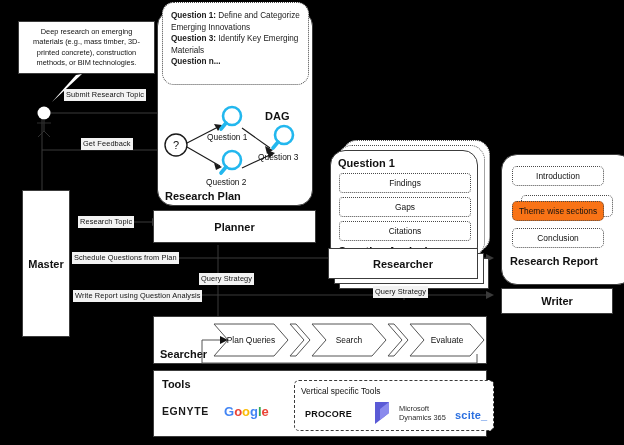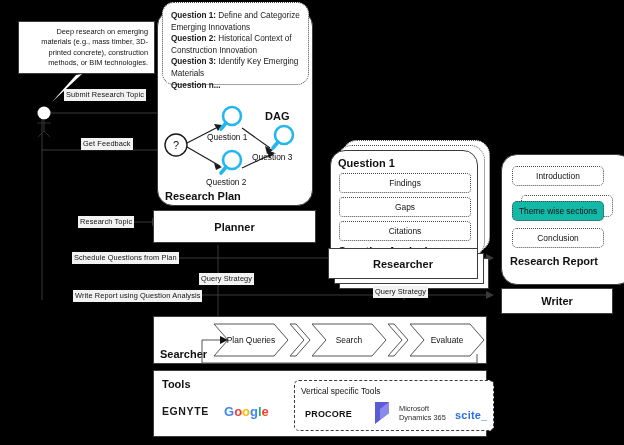--- a/index.html
+++ b/index.html
@@ -57,21 +57,21 @@
       <line x1="404" y1="283" x2="404" y2="300"></line>
     </g>
     <g fill="#3a3a3a">
       <polygon points="152,218 160,222 152,226"></polygon>
       <polygon points="486,254 494,258 486,262"></polygon>
       <polygon points="486,291 494,295 486,299"></polygon>
     </g>
   </svg>
 
   <div class="abs card" style="left:18px;top:21px;width:137px;height:53px;">
-    <div class="abs" style="left:0;top:0;right:0;bottom:0;font-size:7.4px;line-height:10.4px;text-align:right;padding:5px 6px;box-sizing:border-box;">Deep research on emerging materials (e.g., mass timber, 3D-printed concrete), construction methods, or BIM technologies.</div>
+    <div class="abs" style="left:0;top:0;right:0;bottom:0;font-size:7.4px;line-height:10.4px;text-align:center;padding:5px 6px;box-sizing:border-box;">Deep research on emerging materials (e.g., mass timber, 3D-printed concrete), construction methods, or BIM technologies.</div>
   </div>
   <svg class="abs" style="left:38px;top:72px;width:50px;height:32px;">
     <polygon points="44,2 14,30 38,3" fill="#ffffff"></polygon>
   </svg>
 
   <div class="abs" style="left:36px;top:105px;width:22px;height:32px;">
     <svg width="22" height="32">
       <circle cx="8" cy="8" r="6.5" fill="#ffffff"></circle>
       <line x1="8" y1="14" x2="8" y2="26" stroke="#3a3a3a" stroke-width="1"></line>
       <line x1="1" y1="18" x2="15" y2="18" stroke="#2f2f2f" stroke-width="1"></line>
@@ -82,21 +82,20 @@
 
   <div class="chip" style="left:64px;top:89px;">Submit Research Topic</div>
   <div class="chip" style="left:81px;top:138px;">Get Feedback</div>
 
   <div class="abs card rounded" style="left:157px;top:10px;width:156px;height:196px;border-radius:16px;">
   </div>
 
   <div class="abs dotted" style="left:162px;top:2px;width:147px;height:83px;border-radius:12px;">
     <div class="qlist">
       <div><b>Question 1:</b><span> Define and Categorize Emerging Innovations</span></div>
-      <div><b>Question 2:</b><span> Historical Context of Construction Innovation</span></div>
       <div><b>Question 3:</b><span> Identify Key Emerging Materials</span></div>
       <div><b>Question n...</b></div>
     </div>
   </div>
 
   <svg class="abs" style="left:162px;top:100px;width:148px;height:85px;">
     <g stroke="#1a1a1a" stroke-width="1.1" fill="none">
       <path d="M25,43 L58,26"></path>
       <path d="M25,47 L58,66"></path>
       <path d="M80,28 L108,48"></path>
@@ -121,42 +120,45 @@
       <line x1="64" y1="67" x2="59" y2="73" stroke="#22b7ee" stroke-width="3.6" stroke-linecap="round"></line>
     </g>
 
     <g>
       <circle cx="122" cy="35" r="9" fill="#ffffff" stroke="#22b7ee" stroke-width="2.6"></circle>
       <line x1="116" y1="42" x2="111" y2="48" stroke="#22b7ee" stroke-width="3.6" stroke-linecap="round"></line>
     </g>
   </svg>
   <div class="abs lbl" style="left:207px;top:132px;">Question 1</div>
   <div class="abs lbl" style="left:206px;top:177px;">Question 2</div>
-  <div class="abs lbl" style="left:252px;top:152px;">Question 3</div>
+  <div class="abs lbl" style="left:258px;top:152px;">Question 3</div>
   <div class="abs lbl-b" style="left:265px;top:110px;">DAG</div>
   <div class="abs lbl-b" style="left:165px;top:190px;">Research Plan</div>
 
   <div class="abs card rounded" style="left:342px;top:140px;width:148px;height:112px;border-radius:15px;border-style:dotted;border-width:1.4px;border-color:#4a4a4a;"></div>
   <div class="abs card rounded" style="left:337px;top:145px;width:148px;height:112px;border-radius:15px;border-style:dotted;border-width:1.4px;border-color:#4a4a4a;"></div>
   <div class="abs card rounded" style="left:330px;top:150px;width:148px;height:112px;border-radius:15px;">
     <div class="abs lbl-b" style="left:7px;top:6px;">Question 1</div>
     <div class="abs dotted ctr lbl" style="left:8px;top:22px;width:132px;height:20px;border-radius:4px;">Findings</div>
     <div class="abs dotted ctr lbl" style="left:8px;top:46px;width:132px;height:20px;border-radius:4px;">Gaps</div>
     <div class="abs dotted ctr lbl" style="left:8px;top:70px;width:132px;height:20px;border-radius:4px;">Citations</div>
     <div class="abs lbl-b" style="left:7px;top:94px;">Question Analysis</div>
   </div>
 
   <div class="abs card rounded" style="left:501px;top:154px;width:132px;height:131px;border-radius:16px;">
     <div class="abs dotted ctr lbl" style="left:10px;top:11px;width:92px;height:20px;border-radius:5px;">Introduction</div>
     <div class="abs dotted" style="left:19px;top:40px;width:92px;height:22px;border-radius:5px;"></div>
-    <div class="abs dotted ctr lbl" style="left:10px;top:46px;width:92px;height:20px;border-radius:5px;background:#14b8a6;">Theme wise sections</div>
+    <div class="abs dotted ctr lbl" style="left:10px;top:46px;width:92px;height:20px;border-radius:5px;background:#f97316;">Theme wise sections</div>
     <div class="abs dotted ctr lbl" style="left:10px;top:73px;width:92px;height:20px;border-radius:5px;">Conclusion</div>
     <div class="abs lbl-b" style="left:8px;top:100px;">Research Report</div>
   </div>
 
+  <div class="abs card" style="left:22px;top:190px;width:48px;height:147px;">
+    <div class="abs ctr lbl-b" style="left:0;top:0;right:0;bottom:0;">Master</div>
+  </div>
 
   <div class="abs card" style="left:153px;top:210px;width:163px;height:33px;">
     <div class="abs ctr lbl-b" style="left:0;top:0;right:0;bottom:0;">Planner</div>
   </div>
 
   <div class="abs card" style="left:339px;top:258px;width:150px;height:31px;"></div>
   <div class="abs card" style="left:334px;top:253px;width:150px;height:31px;"></div>
   <div class="abs card" style="left:328px;top:248px;width:150px;height:31px;">
     <div class="abs ctr lbl-b" style="left:0;top:0;right:0;bottom:0;">Researcher</div>
   </div>

